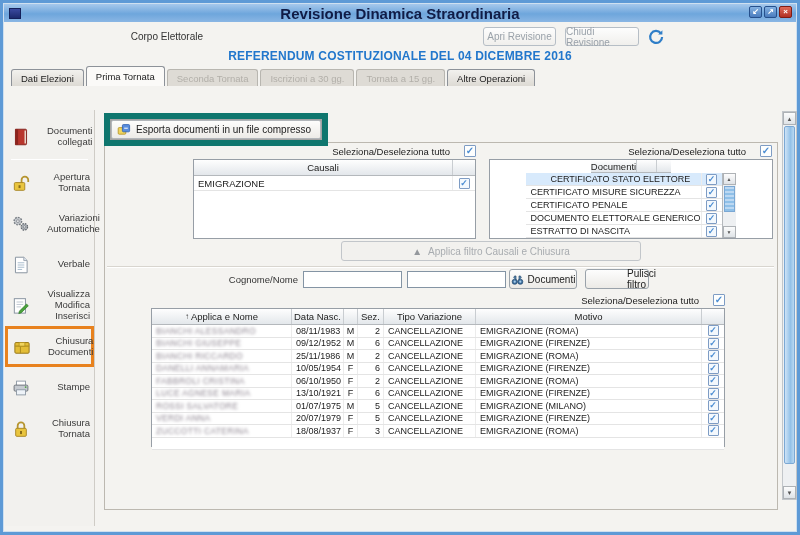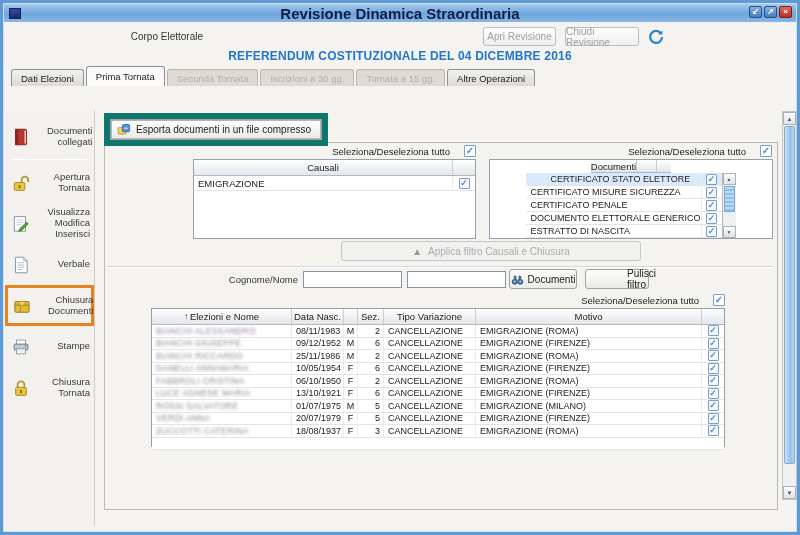--- a/index.html
+++ b/index.html
@@ -179,33 +179,42 @@
     <div class="sb-item">
       <svg viewBox="0 0 18 18">
           <path d="M9.5 9V6.2a3 3 0 0 1 6 0V8" fill="none" stroke="#b6952f" stroke-width="1.6"></path>
           <rect x="3" y="8.6" width="9.4" height="7" rx="1" fill="#e9c53e" stroke="#a5821f" stroke-width=".8"></rect>
           <rect x="6.8" y="11" width="1.8" height="2.6" fill="#8a6d18"></rect>
         </svg>
       <span class="sb-lbl">Apertura Tornata</span>
     </div>
     <div class="sb-item">
       <svg viewBox="0 0 18 18">
+          <circle cx="6.2" cy="6.4" r="3.4" fill="#c3c7cb" stroke="#767c82" stroke-width="1.2" stroke-dasharray="1.6 1"></circle>
+          <circle cx="6.2" cy="6.4" r="1.2" fill="#fff" stroke="#767c82" stroke-width=".7"></circle>
+          <circle cx="12" cy="11.6" r="2.9" fill="#aeb3b8" stroke="#61666c" stroke-width="1.1" stroke-dasharray="1.4 .9"></circle>
+          <circle cx="12" cy="11.6" r="1" fill="#fff" stroke="#61666c" stroke-width=".6"></circle>
+        </svg>
+      <span class="sb-lbl">Variazioni Automatiche</span>
+    </div>
+    <div class="sb-item">
+      <svg viewBox="0 0 18 18">
+          <path d="M4 2h7.5l3 3V16H4z" fill="#fff" stroke="#8b96a2" stroke-width=".9"></path>
+          <path d="M11.5 2v3h3" fill="#dfe6ee" stroke="#8b96a2" stroke-width=".7"></path>
+          <path d="M6 7h6M6 9h6M6 11h6M6 13h4" stroke="#9fb4c8" stroke-width=".8"></path>
+        </svg>
+      <span class="sb-lbl">Verbale</span>
+    </div>
+    <div class="sb-item">
+      <svg viewBox="0 0 18 18">
           <rect x="3" y="2.4" width="10" height="13" fill="#fff" stroke="#8b96a2" stroke-width=".9"></rect>
           <path d="M5 5.4h6M5 7.6h6M5 9.8h4" stroke="#b9c2cc" stroke-width=".8"></path>
           <path d="M7.6 13.6l6.4-6.4 1.6 1.6-6.4 6.4-2.2.6z" fill="#4aa23c" stroke="#2e7a24" stroke-width=".6"></path>
         </svg>
       <span class="sb-lbl">Visualizza Modifica Inserisci</span>
-    </div>
-    <div class="sb-item">
-      <svg viewBox="0 0 18 18">
-          <path d="M4 2h7.5l3 3V16H4z" fill="#fff" stroke="#8b96a2" stroke-width=".9"></path>
-          <path d="M11.5 2v3h3" fill="#dfe6ee" stroke="#8b96a2" stroke-width=".7"></path>
-          <path d="M6 7h6M6 9h6M6 11h6M6 13h4" stroke="#9fb4c8" stroke-width=".8"></path>
-        </svg>
-      <span class="sb-lbl">Verbale</span>
     </div>
     <div class="sb-item hl">
       <svg viewBox="0 0 18 18">
           <rect x="2.6" y="5" width="12.8" height="9.6" rx="1" fill="#e3bd37" stroke="#9a7a1c" stroke-width=".9"></rect>
           <path d="M2.6 8.2h12.8M7.6 5v9.6" stroke="#b2901f" stroke-width="1"></path>
           <rect x="6.4" y="5" width="5.2" height="3.2" fill="#f0d45e" stroke="#b2901f" stroke-width=".7"></rect>
         </svg>
       <span class="sb-lbl">Chiusura Documenti</span>
     </div>
     <div class="sb-item">
@@ -341,21 +350,21 @@
 
   <div class="selall" style="left:430px; top:291px; width:292px;">
     <span>Seleziona/Deseleziona tutto</span>
     <span class="cbx">✓</span>
   </div>
 
   <div class="tbl" style="left:148px; top:305px; width:574px; height:139px;">
     <div class="thead">
       <div class="hc res-hc" style="width:140px;">
         <span class="sort">↑</span>
-        <span>Elezioni e Nome</span>
+        <span>Applica e Nome</span>
       </div>
       <div class="hc res-hc" style="width:52px;">Data Nasc.</div>
       <div class="hc res-hc" style="width:14px;"></div>
       <div class="hc res-hc" style="width:26px;">Sez.</div>
       <div class="hc res-hc" style="width:92px;">Tipo Variazione</div>
       <div class="hc res-hc" style="flex:1;">Motivo</div>
       <div class="hc res-hc" style="width:22px; border-right:none;"></div>
     </div>
 
     <div class="trow res-row">

